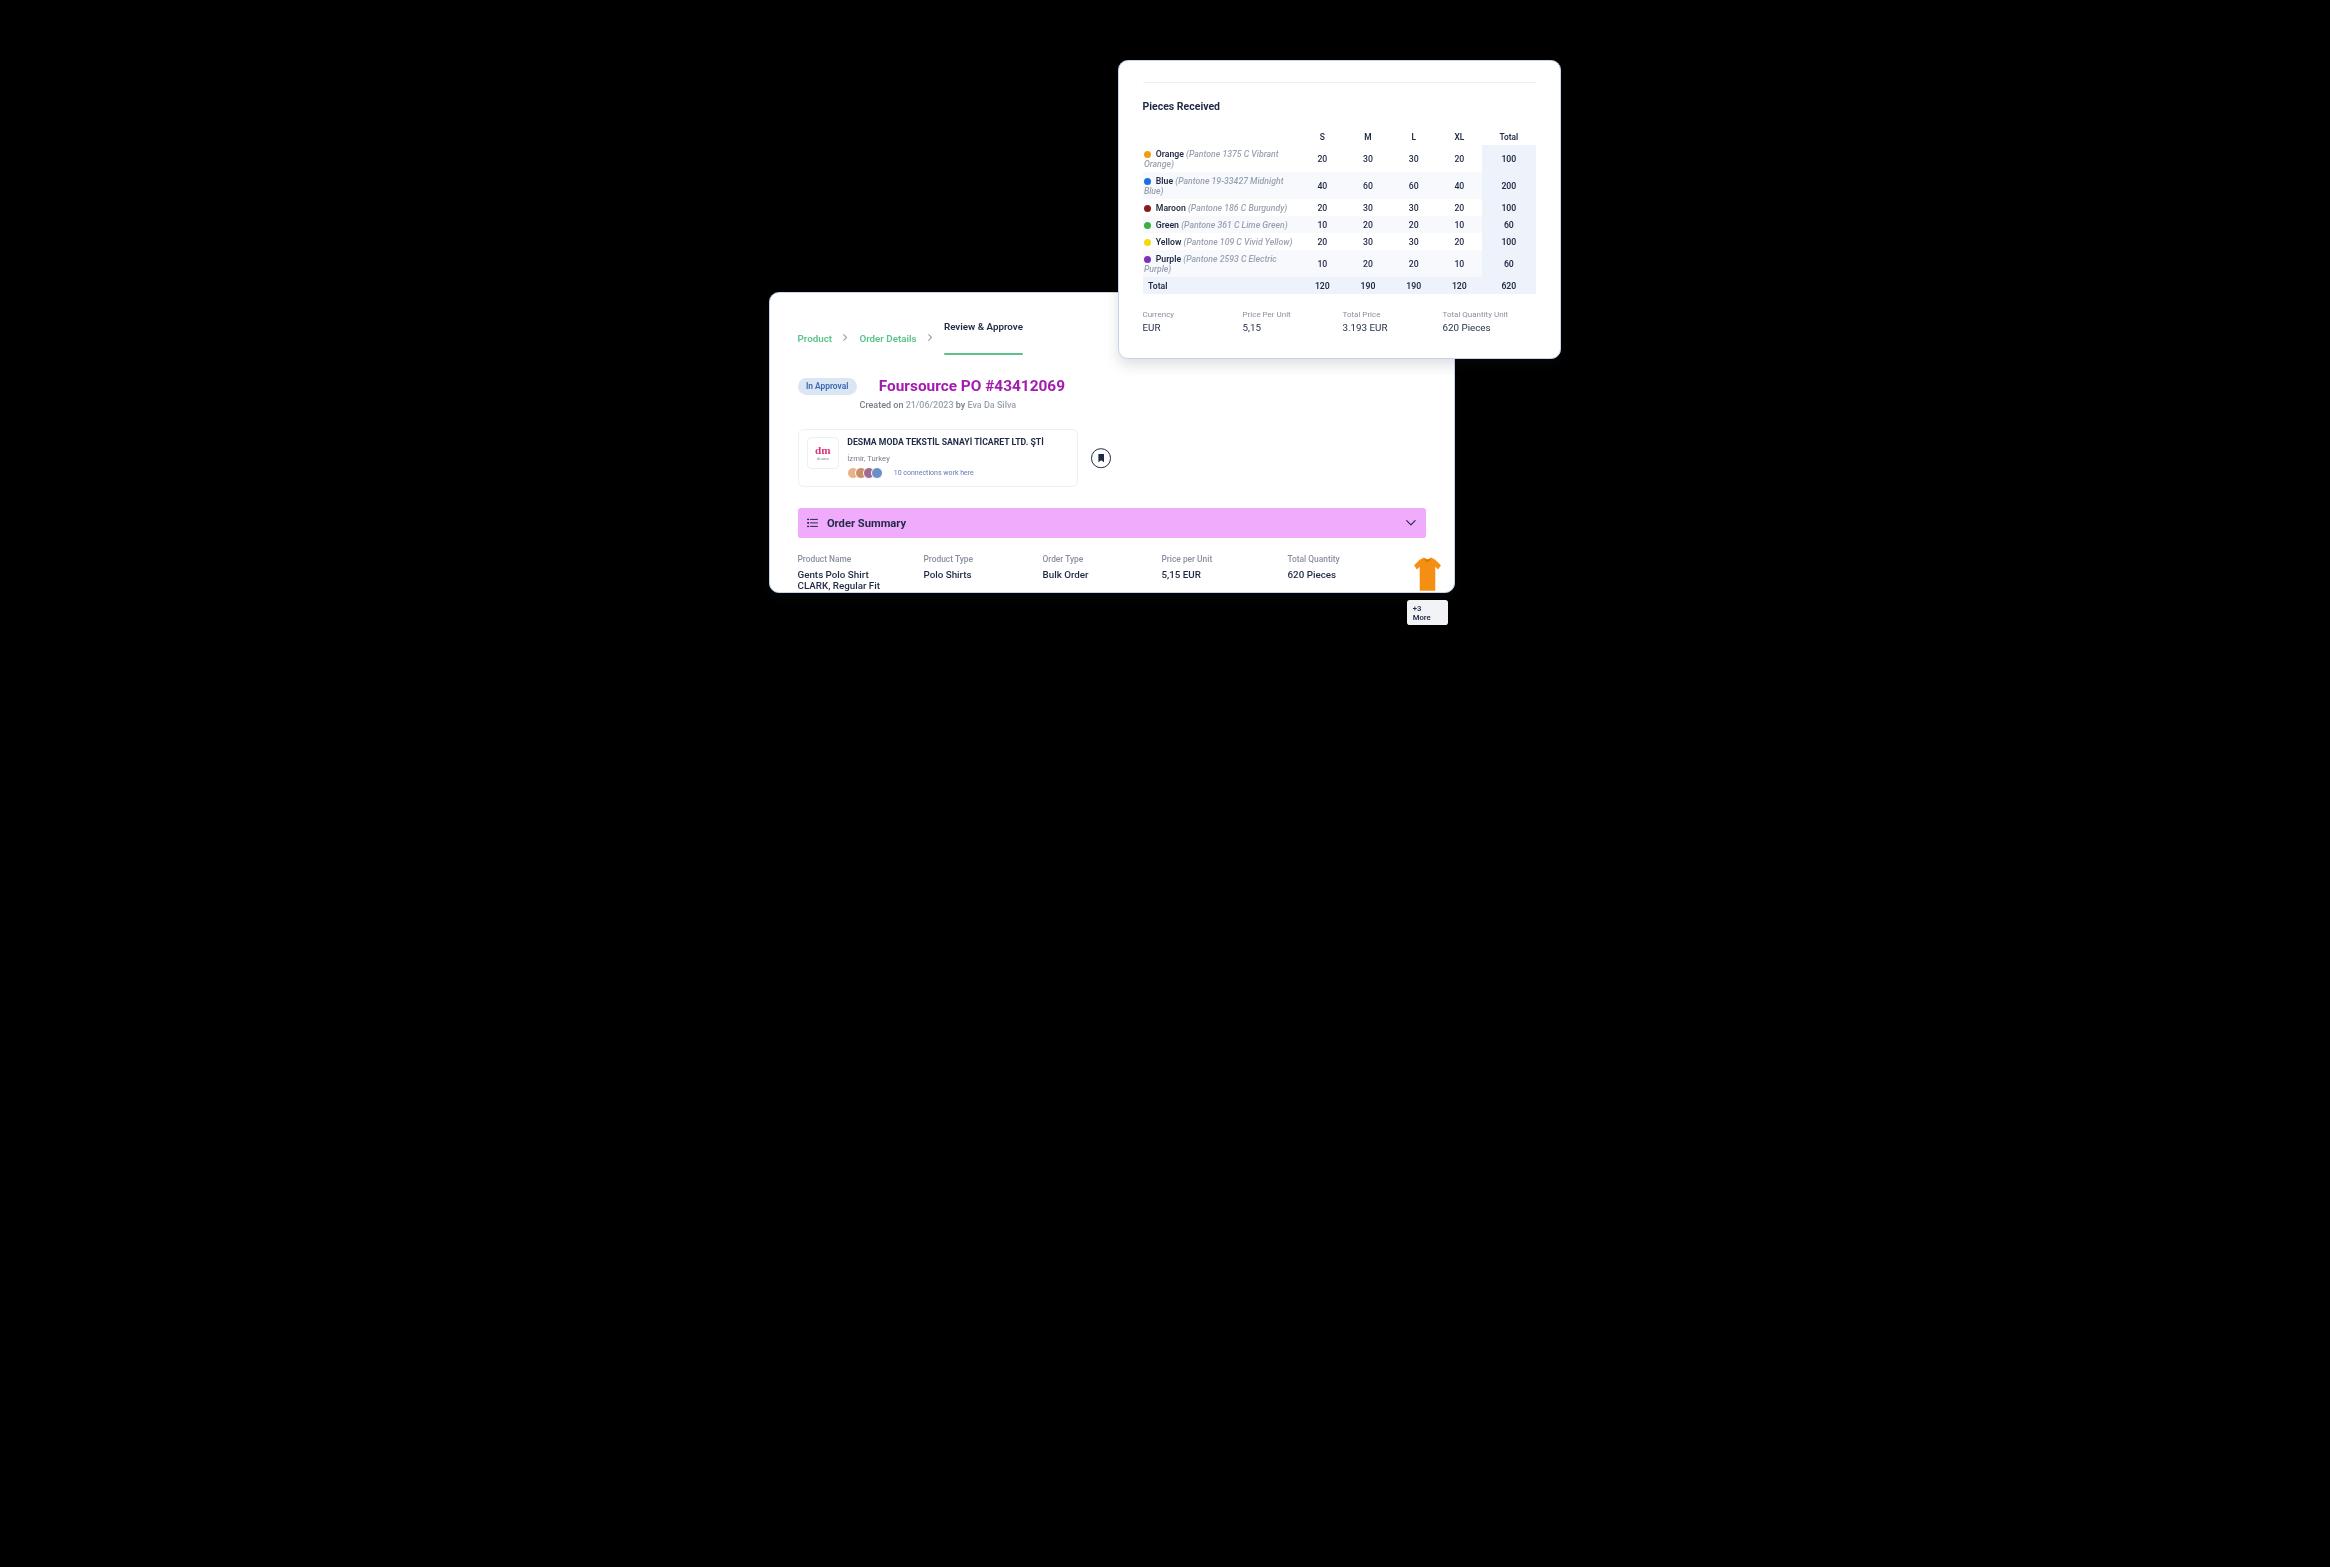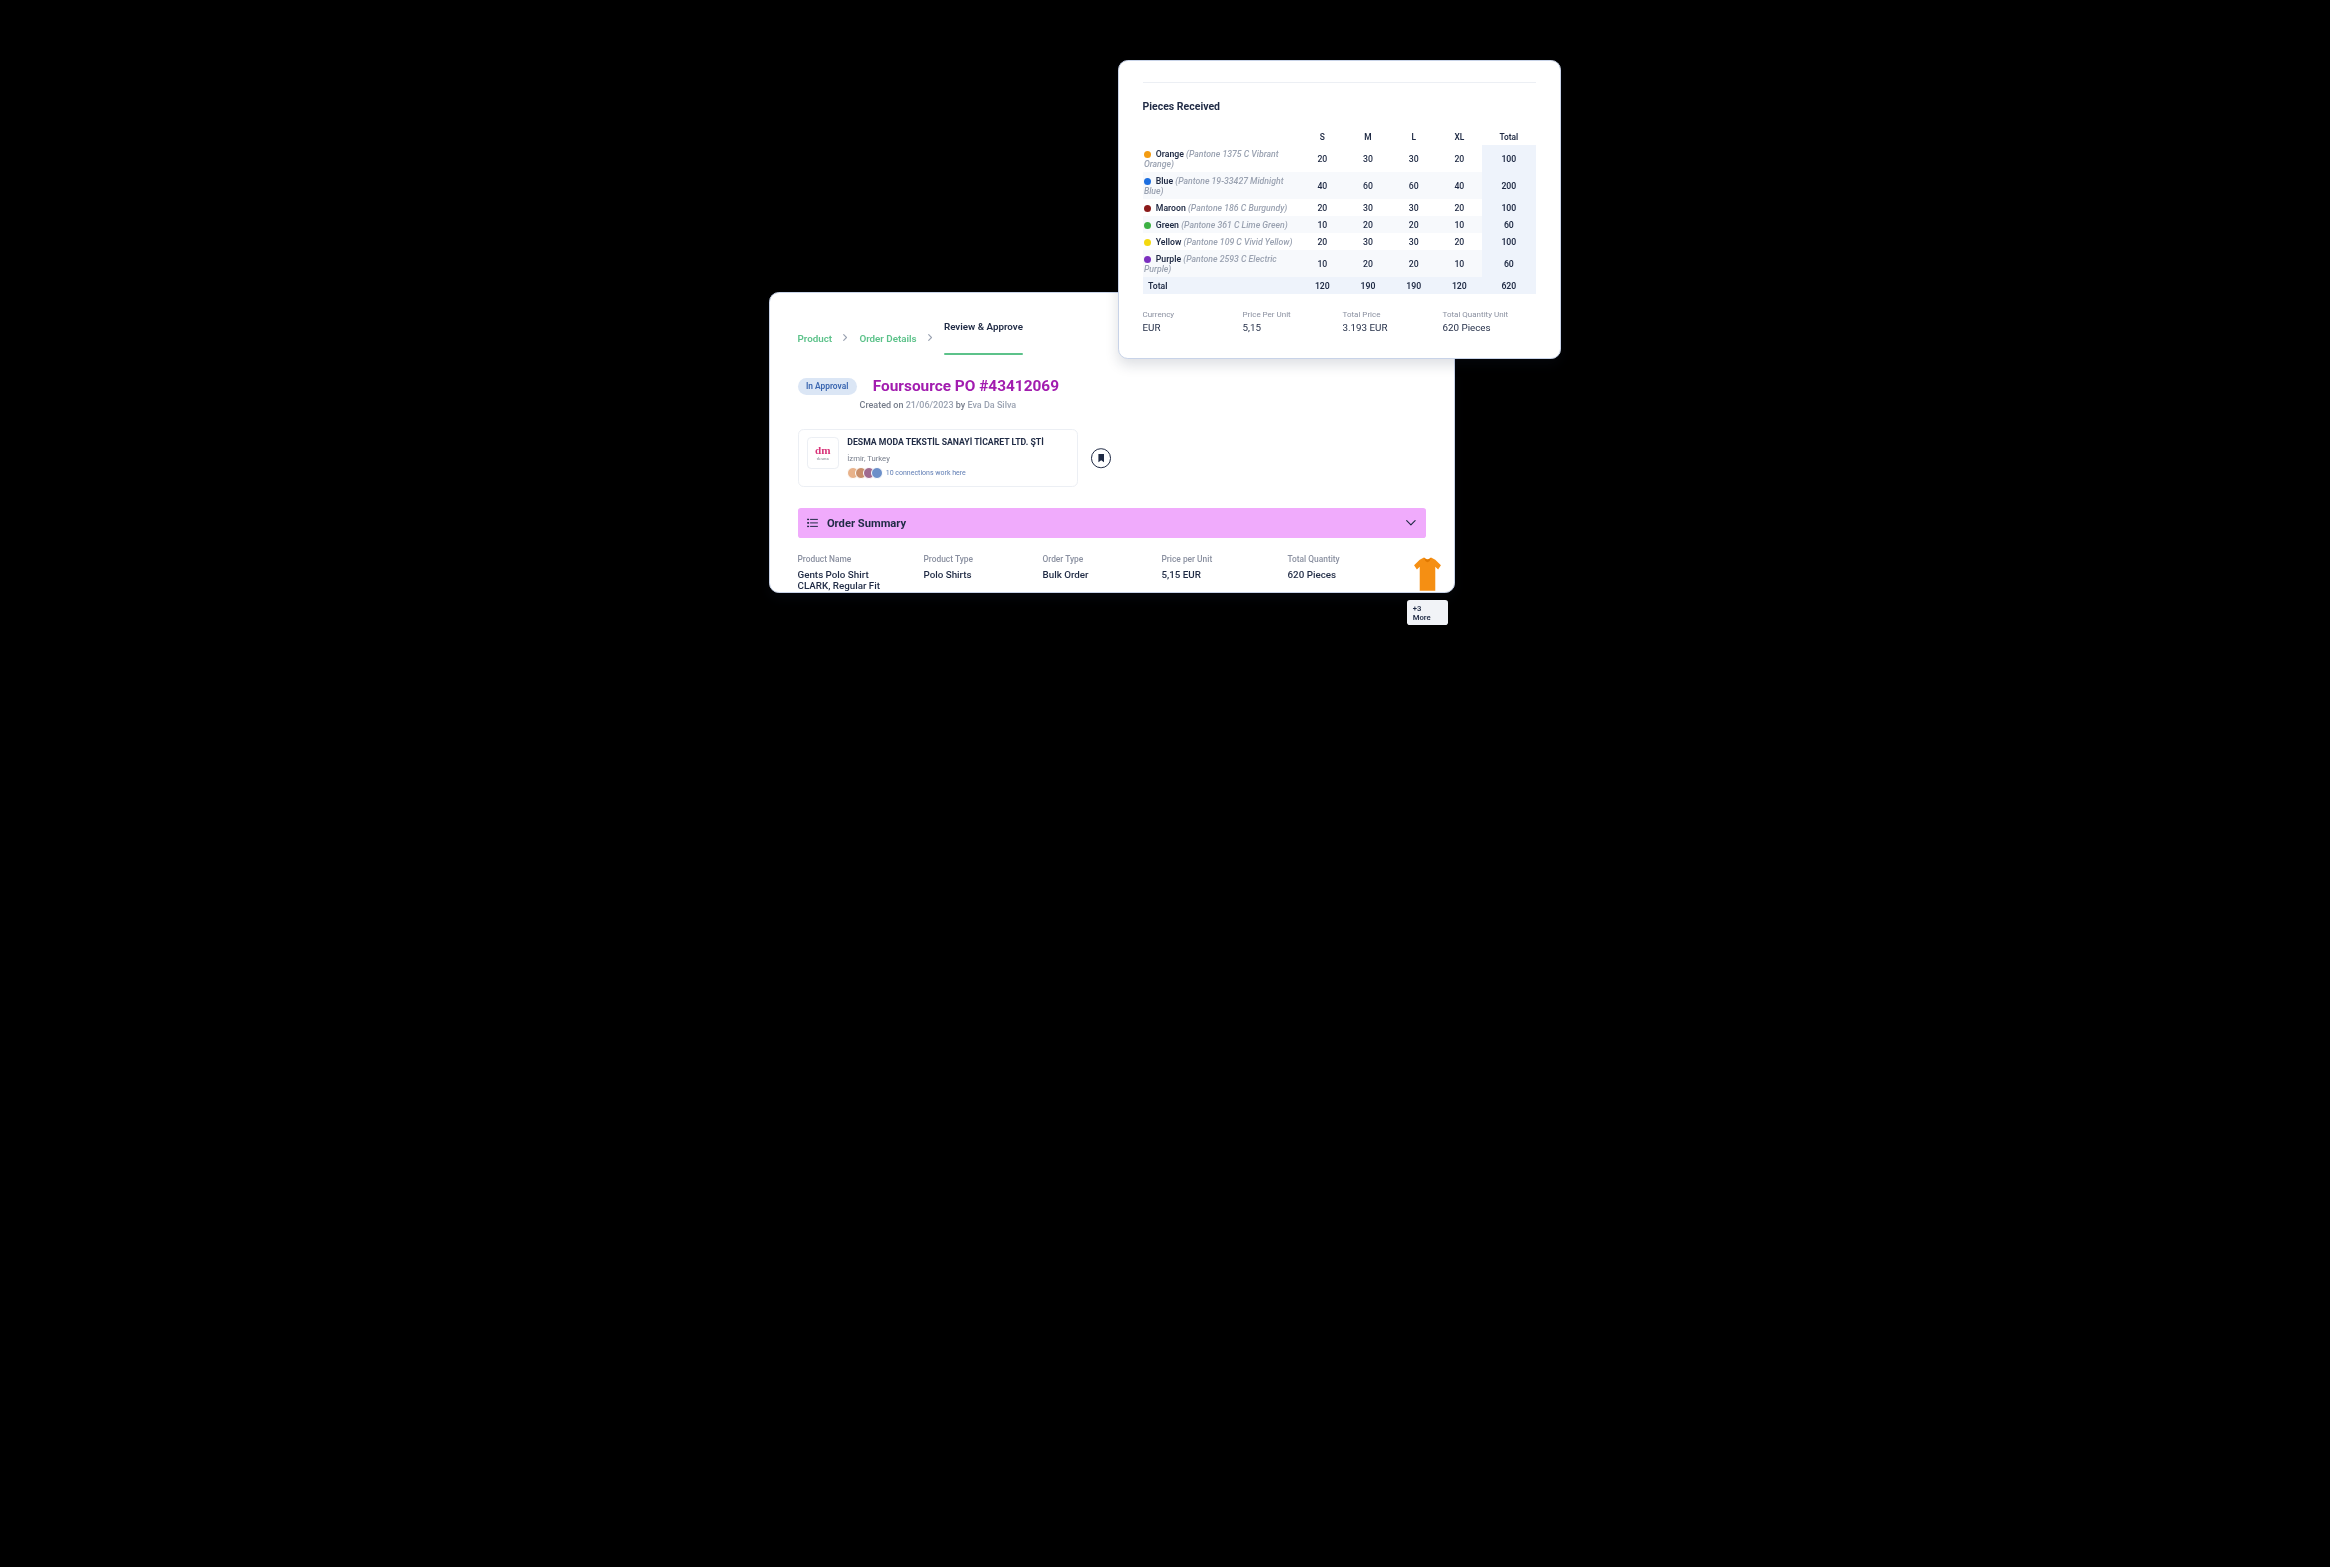--- a/index.html
+++ b/index.html
@@ -49,21 +49,21 @@
     position: absolute;
     left: 0; right: 0; bottom: 0;
     height: 2.1px;
     background: #5cc28a;
     border-radius: 1.4px;
   }
 
   .title-row {
     display: flex;
     align-items: center;
-    gap: 16px;
+    gap: 22px;
     margin-top: 22.4px;
   }
   .status-badge {
     background: #dbe6f5;
     color: #3a66b0;
     font-size: 8.4px;
     font-weight: 600;
     padding: 3.5px 8.4px;
     border-radius: 9.8px;
   }
@@ -100,21 +100,21 @@
     display: flex;
     flex-direction: column;
     align-items: center;
     justify-content: center;
     font-family: Georgia, serif;
   }
   .supplier-logo .dm { color: #d9347a; font-weight: 700; font-size: 11.2px; line-height: 1; }
   .supplier-logo .sub { color: #6b7280; font-size: 4.2px; letter-spacing: 0.3px; }
   .supplier-name { font-size: 8.7px; font-weight: 700; color: #1f2a44; }
   .supplier-loc { font-size: 7.7px; color: #757c8a; margin-top: 7px; }
-  .supplier-conn-row { display: flex; align-items: center; gap: 3px; margin-top: 4.2px; }
+  .supplier-conn-row { display: flex; align-items: center; gap: 11px; margin-top: 4.2px; }
   .avatars { display: flex; }
   .avatar {
     width: 12px; height: 12px; border-radius: 50%;
     border: 1.4px solid #fff;
     margin-left: -4.2px;
   }
   .avatar:first-child { margin-left: 0; }
   .supplier-conn-text { font-size: 7px; color: #5e7cb3; }
   .bookmark-btn {
     position: absolute;

